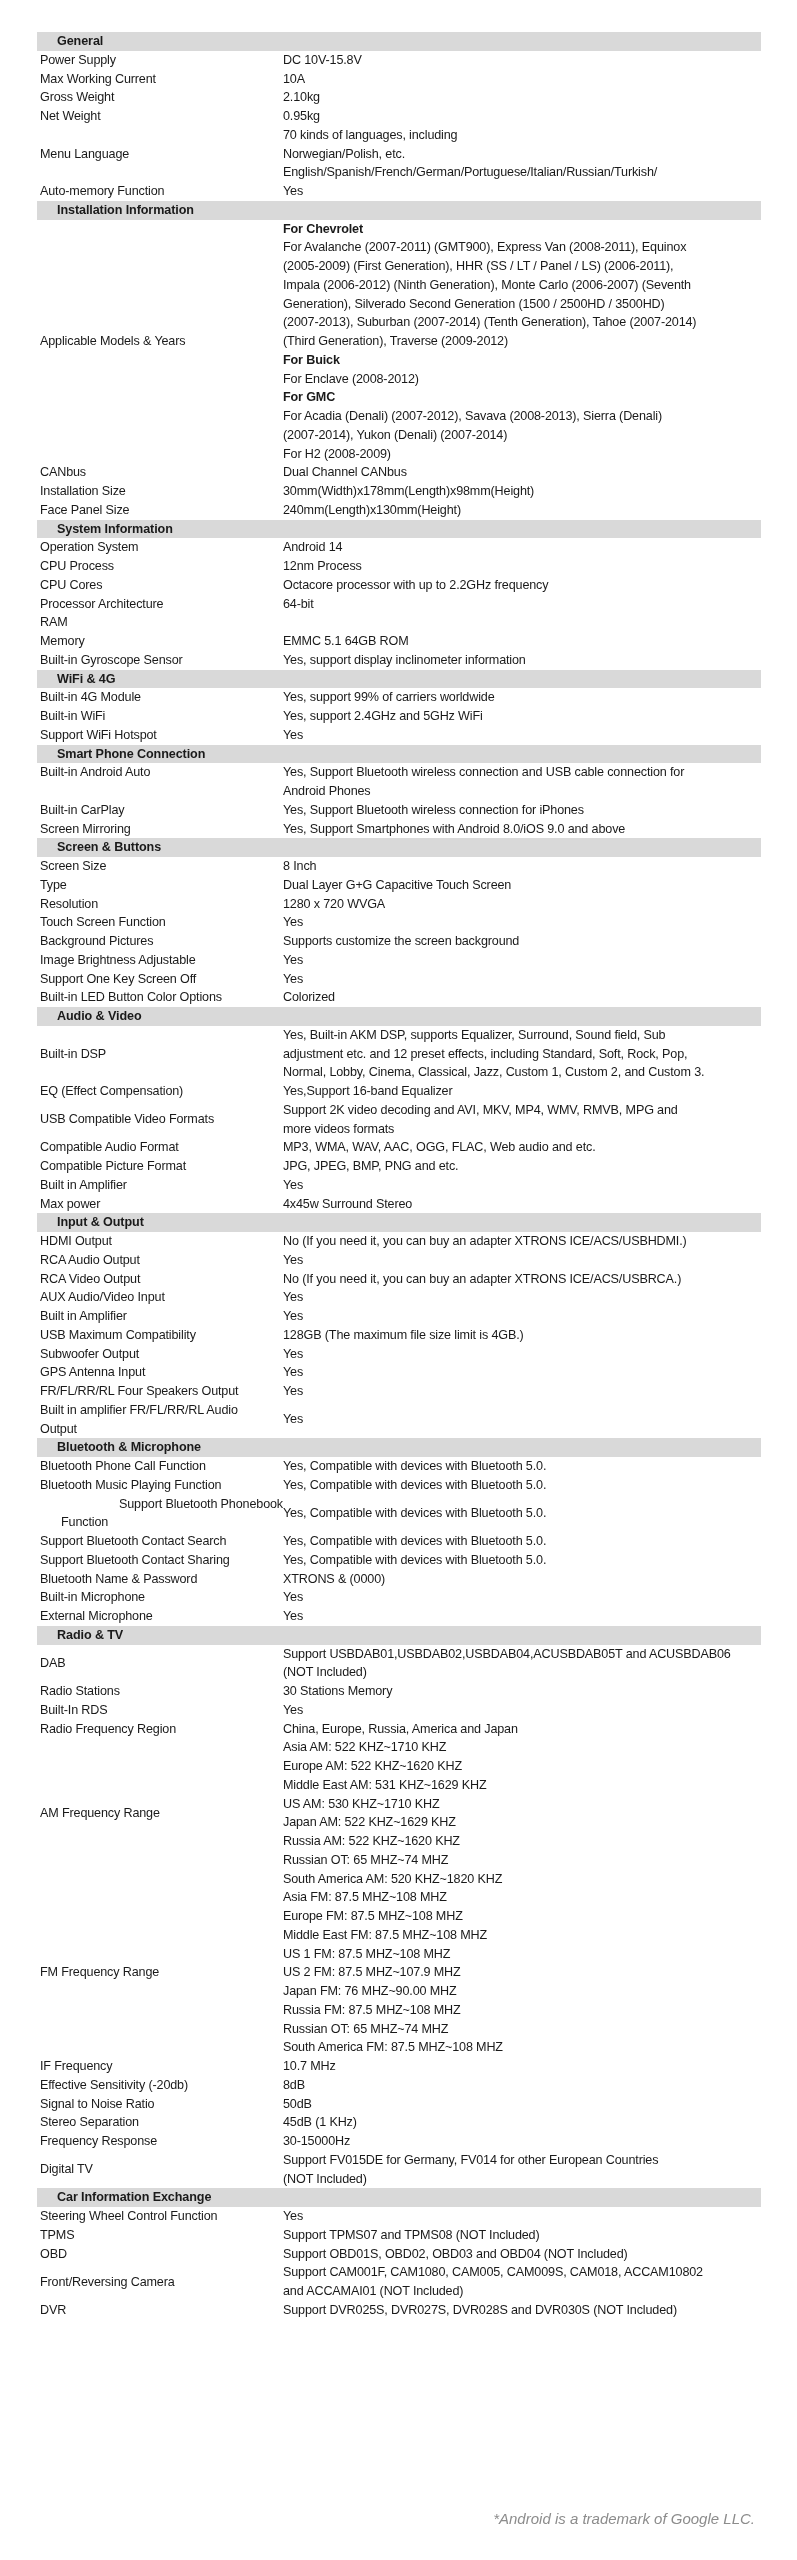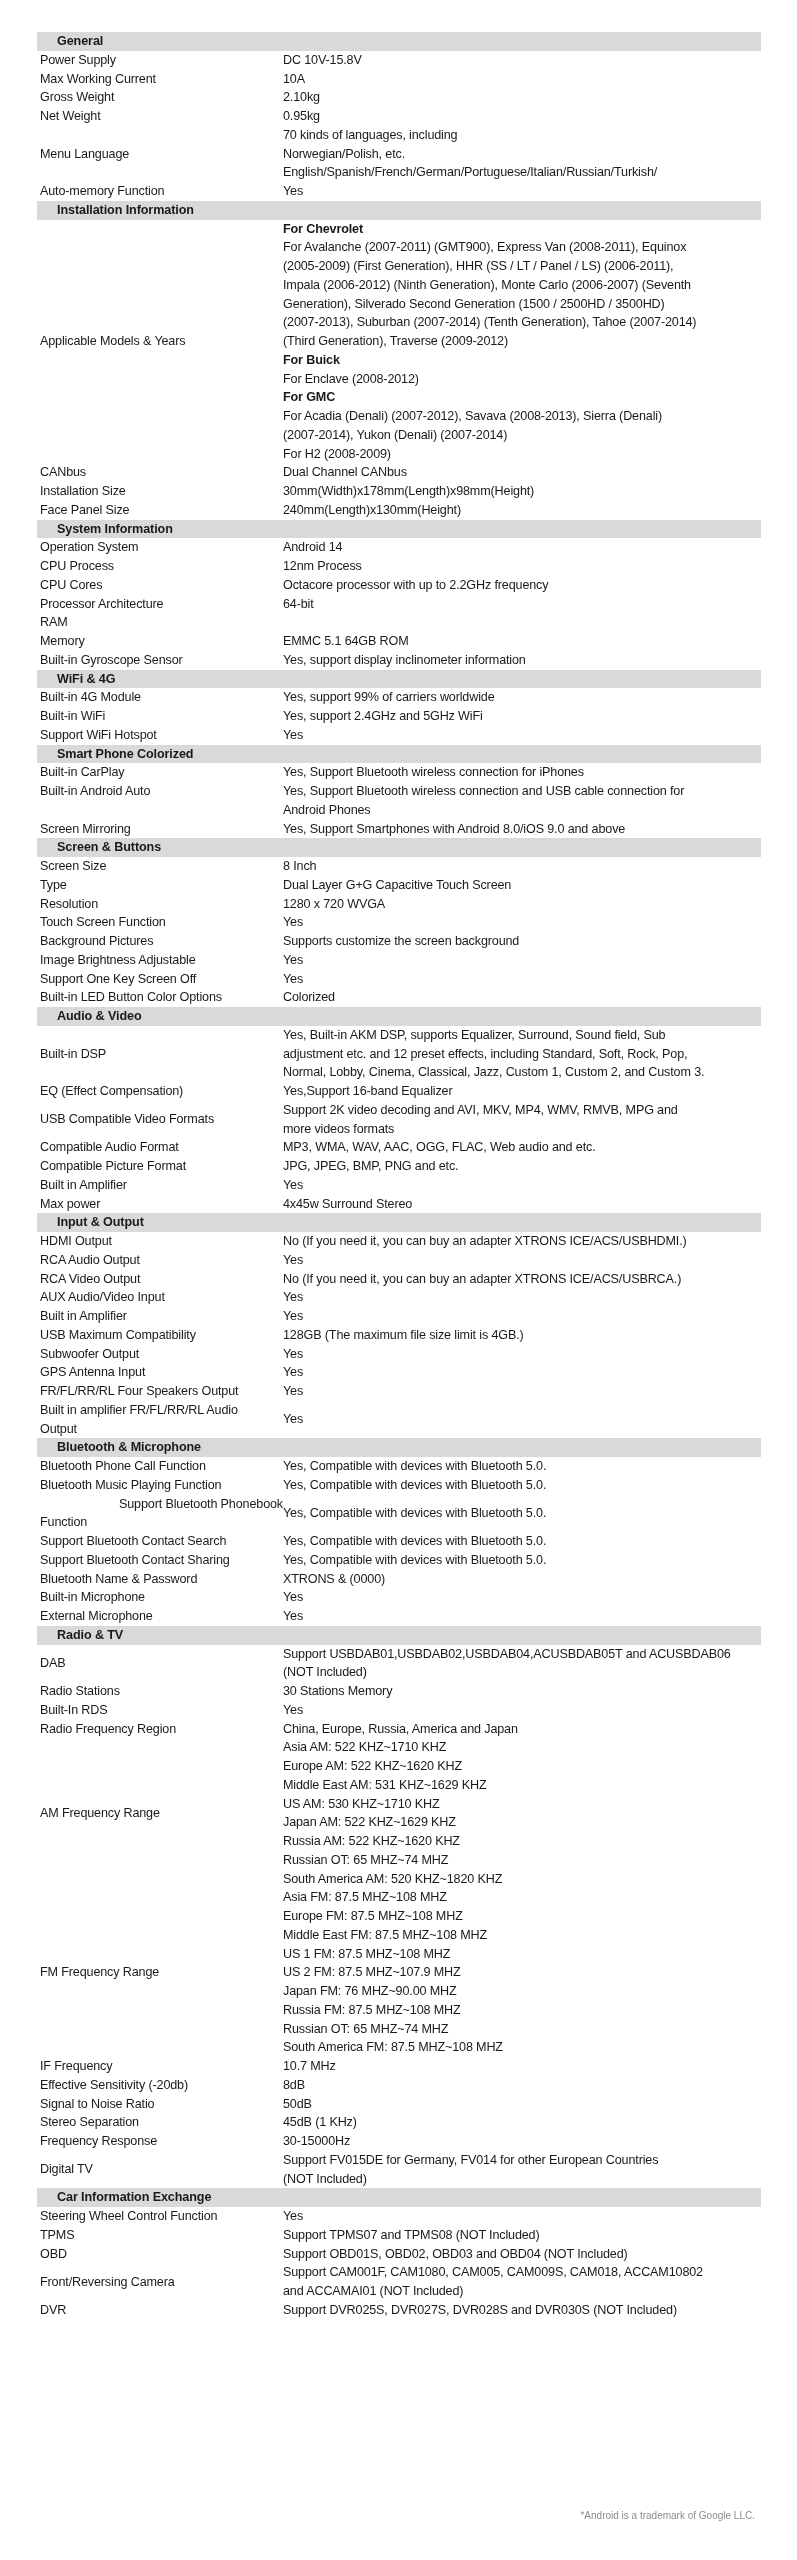--- a/index.html
+++ b/index.html
@@ -25,21 +25,21 @@
     }
     .label {
       width: 246px; flex: 0 0 246px; padding-left: 3px; box-sizing: border-box;
       letter-spacing: -0.15px;
     }
     .value { flex: 1 1 auto; padding-right: 8px; letter-spacing: -0.15px; }
     .value .line { display: block; }
     .value .brand { display: block; font-weight: bold; }
     #footer {
       position: absolute; right: 42px; top: 2510px;
-      color: #8c8c8c; font-size: 10px;
+      font-style: italic; color: #8c8c8c; font-size: 15px;
     }
   </style>
 </head>
 <body>
 
 <div id="spec">
     <div class="section-header">General</div>
     <div class="row">
       <div class="label">Power Supply</div>
       <div class="value">
@@ -167,32 +167,32 @@
       <div class="value">
         <span class="line">Yes, support 2.4GHz and 5GHz WiFi</span>
       </div>
     </div>
     <div class="row">
       <div class="label">Support WiFi Hotspot</div>
       <div class="value">
         <span class="line">Yes</span>
       </div>
     </div>
-    <div class="section-header">Smart Phone Colorized</div>
-    <div class="row">
-      <div class="label">Built-in CarPlay</div>
-      <div class="value">
-        <span class="line">Yes, Support Bluetooth wireless connection for iPhones</span>
-      </div>
-    </div>
+    <div class="section-header">Smart Phone Connection</div>
     <div class="row" style="align-items: flex-start;">
       <div class="label">Built-in Android Auto</div>
       <div class="value">
         <span class="line">Yes, Support Bluetooth wireless connection and USB cable connection for</span>
         <span class="line">Android Phones</span>
+      </div>
+    </div>
+    <div class="row">
+      <div class="label">Built-in CarPlay</div>
+      <div class="value">
+        <span class="line">Yes, Support Bluetooth wireless connection for iPhones</span>
       </div>
     </div>
     <div class="row">
       <div class="label">Screen Mirroring</div>
       <div class="value">
         <span class="line">Yes, Support Smartphones with Android 8.0/iOS 9.0 and above</span>
       </div>
     </div>
     <div class="section-header">Screen &amp; Buttons</div>
     <div class="row">
@@ -362,21 +362,21 @@
     </div>
     <div class="row">
       <div class="label">Bluetooth Music Playing Function</div>
       <div class="value">
         <span class="line">Yes, Compatible with devices with Bluetooth 5.0.</span>
       </div>
     </div>
     <div class="row">
       <div class="label">
         <span style="display: block; text-align: right;">Support Bluetooth Phonebook</span>
-        <span style="display: block;">Function</span>
+        <span style="display: block; margin-left: 21px;">Function</span>
       </div>
       <div class="value">
         <span class="line">Yes, Compatible with devices with Bluetooth 5.0.</span>
       </div>
     </div>
     <div class="row">
       <div class="label">Support Bluetooth Contact Search</div>
       <div class="value">
         <span class="line">Yes, Compatible with devices with Bluetooth 5.0.</span>
       </div>

